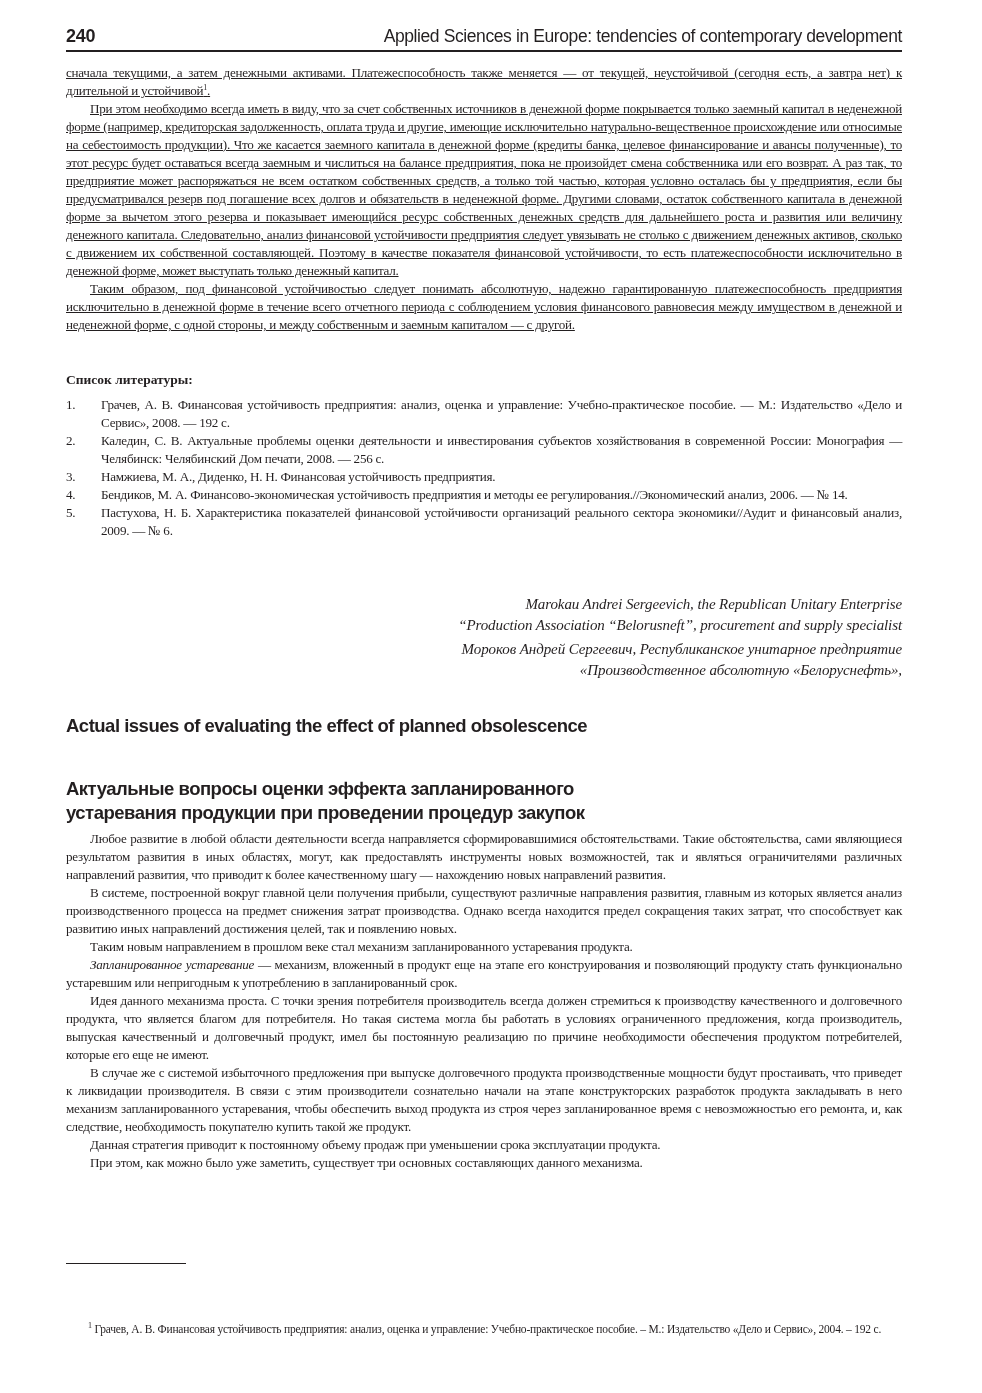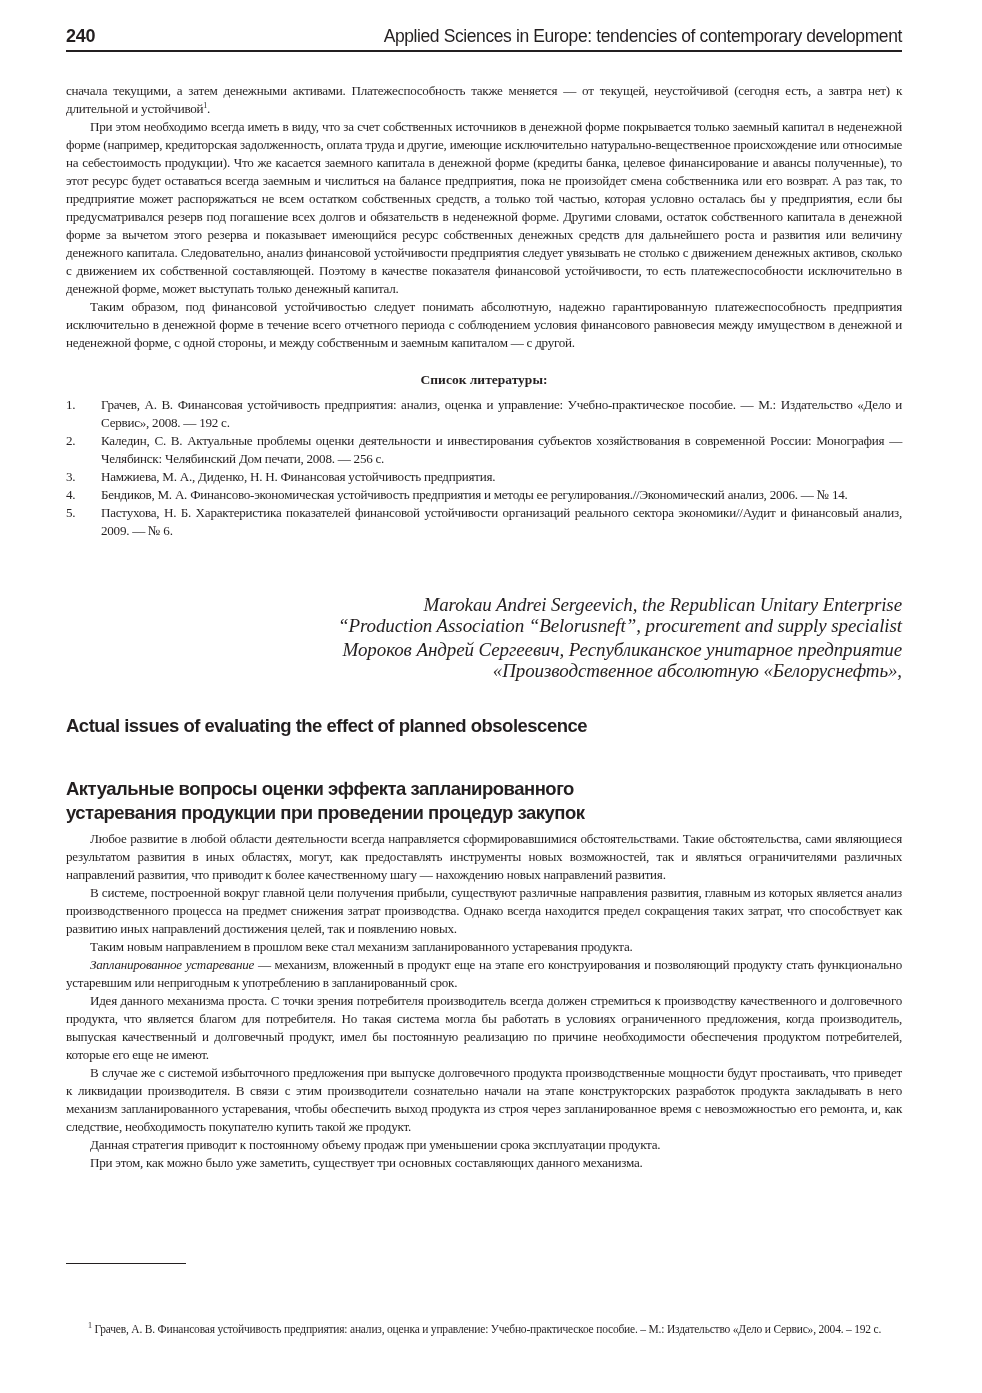--- a/index.html
+++ b/index.html
@@ -15,26 +15,26 @@
     font-family: "Liberation Sans", "DejaVu Sans", sans-serif;
   }
   .header .pgnum { position: absolute; left: 0; top: 2px; font-size: 18px; font-weight: bold; letter-spacing: -0.3px; }
   .header .journal { position: absolute; right: 0; top: 2px; font-size: 17.5px; letter-spacing: -0.4px; }
 
   .block { position: absolute; left: 0; width: 836px; font-size: 13.1px; line-height: 18px; text-align: justify; letter-spacing: -0.25px; }
   .block p { margin: 0; text-indent: 24px; }
   .block p.noindent { text-indent: 0; }
   sup { font-size: 8px; vertical-align: 5px; line-height: 0; }
 
-  .refs-title { position: absolute; top: 372px; left: 0; width: 836px; text-align: center; font-weight: bold; font-size: 13.5px; }
+  .refs-title { position: absolute; top: 372px; left: 0; width: 836px; font-weight: bold; font-size: 13.5px; }
   .refs { position: absolute; top: 396px; left: 0; width: 836px; font-size: 13.1px; line-height: 18px; letter-spacing: -0.25px; margin: 0; padding: 0; list-style: none; }
   .refs li { position: relative; padding-left: 35px; text-align: justify; }
   .refs li .num { position: absolute; left: 0; top: 0; }
 
-  .author { position: absolute; top: 594px; right: 0; width: 600px; text-align: right; font-style: italic; font-size: 19px; line-height: 21px; letter-spacing: -0.1px; }
+  .author { position: absolute; top: 594px; right: 0; width: 600px; text-align: right; font-style: italic; font-size: 15px; line-height: 21px; letter-spacing: -0.1px; }
   .author .ru { margin-top: 3px; }
 
   .title-en, .title-ru {
     position: absolute; left: 0; width: 836px; 
     font-family: "Liberation Sans", "DejaVu Sans", sans-serif;
     font-weight: bold; font-size: 18.5px; line-height: 24px; letter-spacing: -0.5px;
   }
   .title-en { top: 714px; }
   .title-ru { top: 777px; }
   .italic { font-style: italic; }
@@ -46,21 +46,21 @@
 </head>
 <body>
 
 <div class="page">
 
   <div class="header">
     <span class="pgnum">240</span>
     <span class="journal">Applied Sciences in Europe: tendencies of contemporary development</span>
   </div>
 
-  <div class="block" style="top:82px;">
+  <div class="block" style="top:64px;text-decoration:underline;">
     <p class="noindent"><span>сначала текущими, а затем денежными активами. Платежеспособность также меняется — от текущей, неустойчивой (сегодня есть, а завтра нет) к длительной и устойчивой</span><sup>1</sup><span>.</span></p>
     <p>При этом необходимо всегда иметь в виду, что за счет собственных источников в денежной форме покрывается только заемный капитал в неденежной форме (например, кредиторская задолженность, оплата труда и другие, имеющие исключительно натурально-вещественное происхождение или относимые на себестоимость продукции). Что же касается заемного капитала в денежной форме (кредиты банка, целевое финансирование и авансы полученные), то этот ресурс будет оставаться всегда заемным и числиться на балансе предприятия, пока не произойдет смена собственника или его возврат. А раз так, то предприятие может распоряжаться не всем остатком собственных средств, а только той частью, которая условно осталась бы у предприятия, если бы предусматривался резерв под погашение всех долгов и обязательств в неденежной форме. Другими словами, остаток собственного капитала в денежной форме за вычетом этого резерва и показывает имеющийся ресурс собственных денежных средств для дальнейшего роста и развития или величину денежного капитала. Следовательно, анализ финансовой устойчивости предприятия следует увязывать не столько с движением денежных активов, сколько с движением их собственной составляющей. Поэтому в качестве показателя финансовой устойчивости, то есть платежеспособности исключительно в денежной форме, может выступать только денежный капитал.</p>
     <p>Таким образом, под финансовой устойчивостью следует понимать абсолютную, надежно гарантированную платежеспособность предприятия исключительно в денежной форме в течение всего отчетного периода с соблюдением условия финансового равновесия между имуществом в денежной и неденежной форме, с одной стороны, и между собственным и заемным капиталом — с другой.</p>
   </div>
 
   <div class="refs-title">Список литературы:</div>
   <ol class="refs">
     <li><span class="num">1.</span><span>Грачев, А. В. Финансовая устойчивость предприятия: анализ, оценка и управление: Учебно-практическое пособие. — М.: Издательство «Дело и Сервис», 2008. — 192 с.</span></li>
     <li><span class="num">2.</span><span>Каледин, С. В. Актуальные проблемы оценки деятельности и инвестирования субъектов хозяйствования в современной России: Монография — Челябинск: Челябинский Дом печати, 2008. — 256 с.</span></li>
     <li><span class="num">3.</span><span>Намжиева, М. А., Диденко, Н. Н. Финансовая устойчивость предприятия.</span></li>

